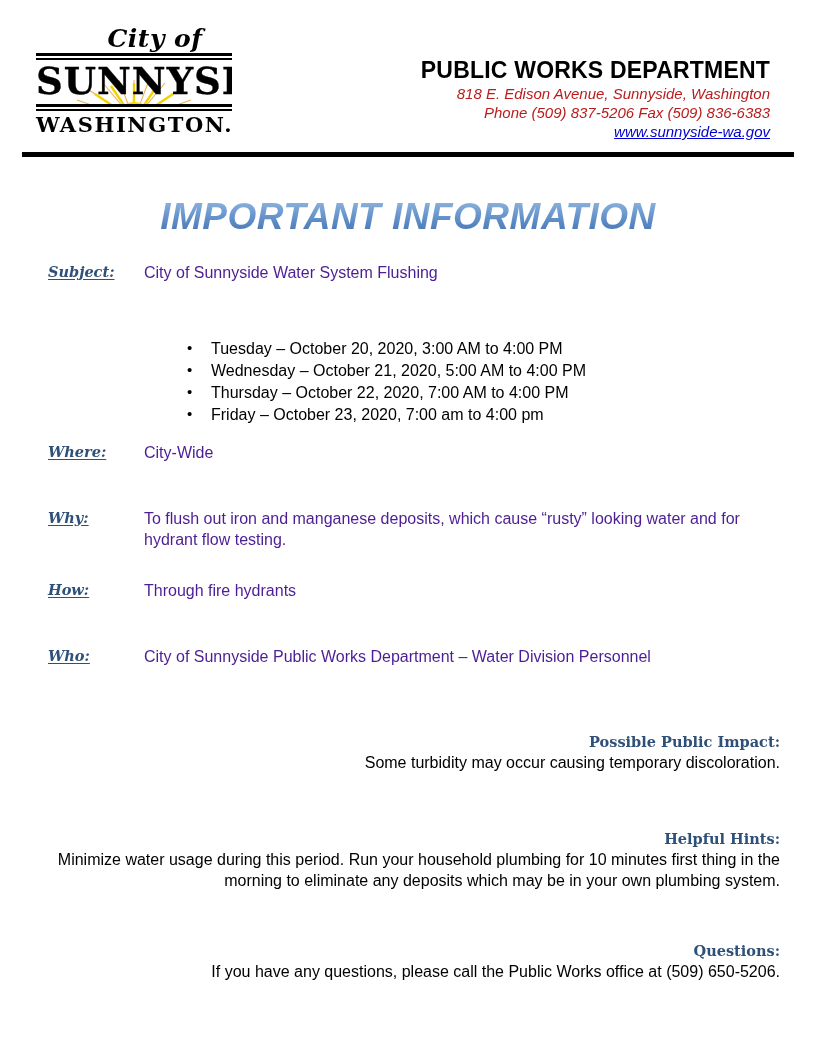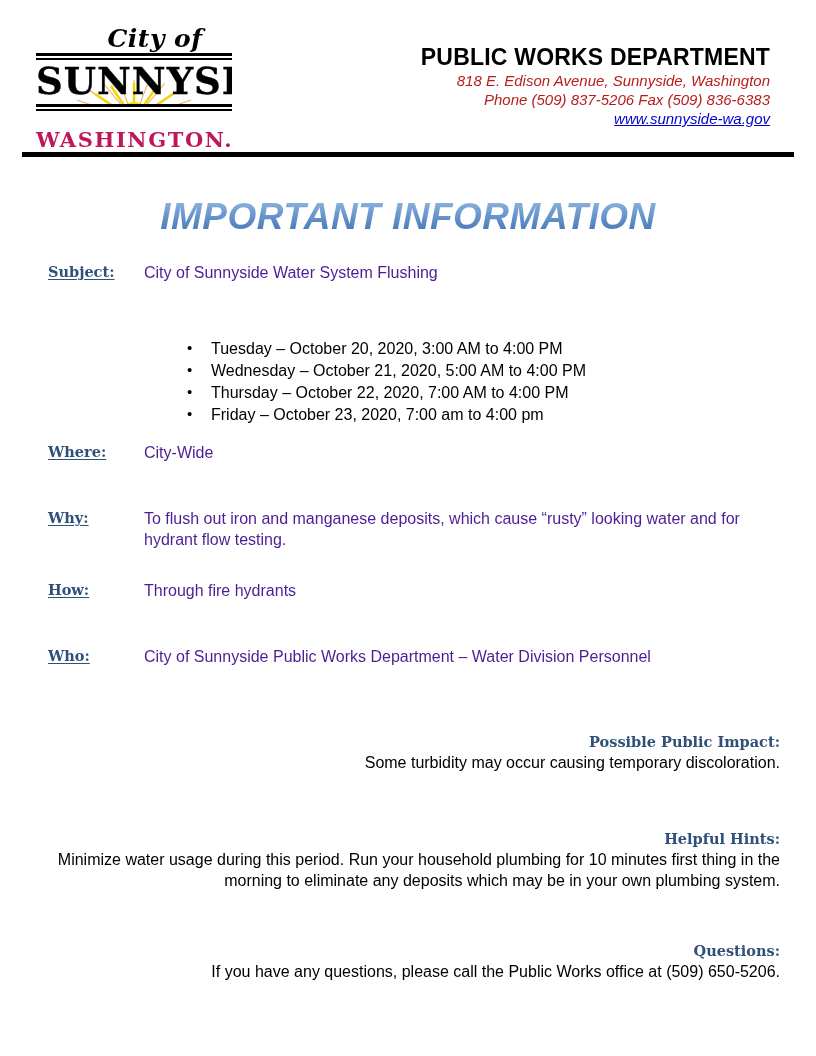--- a/index.html
+++ b/index.html
@@ -78,29 +78,29 @@
     border-bottom: 2px solid #000;
     height: 2px;
   }
   .logo-state {
     font-family: "DejaVu Serif", serif;
     font-weight: 700;
     font-size: 21px;
     line-height: 24px;
     text-align: center;
     letter-spacing: 1.6px;
-    color: #be185d;
-    margin-top: 17px;
+    color: #000000;
+    margin-top: 2px;
   }
 
   
   .dept {
     position: absolute;
     right: 46px;
-    top: 22px;
+    top: 35px;
     text-align: right;
   }
   .dept-title {
     font-family: "Liberation Sans", sans-serif;
     font-weight: 700;
     font-size: 23px;
     line-height: 27px;
     letter-spacing: 0.2px;
     color: #000;
   }
@@ -166,20 +166,21 @@
     left: 0;
     top: 0;
     width: 96px;
     font-family: "DejaVu Serif", serif;
     font-weight: 700;
     font-size: 14.5px;
     line-height: 20px;
     color: #2f5078;
     text-decoration: underline;
     text-underline-offset: 2px;
+    font-style: italic;
   }
   .qa-value {
     margin-left: 96px;
     font-family: "Liberation Sans", sans-serif;
     font-size: 16px;
     line-height: 21px;
     color: #4c1d95;
     font-stretch: condensed;
   }
 

